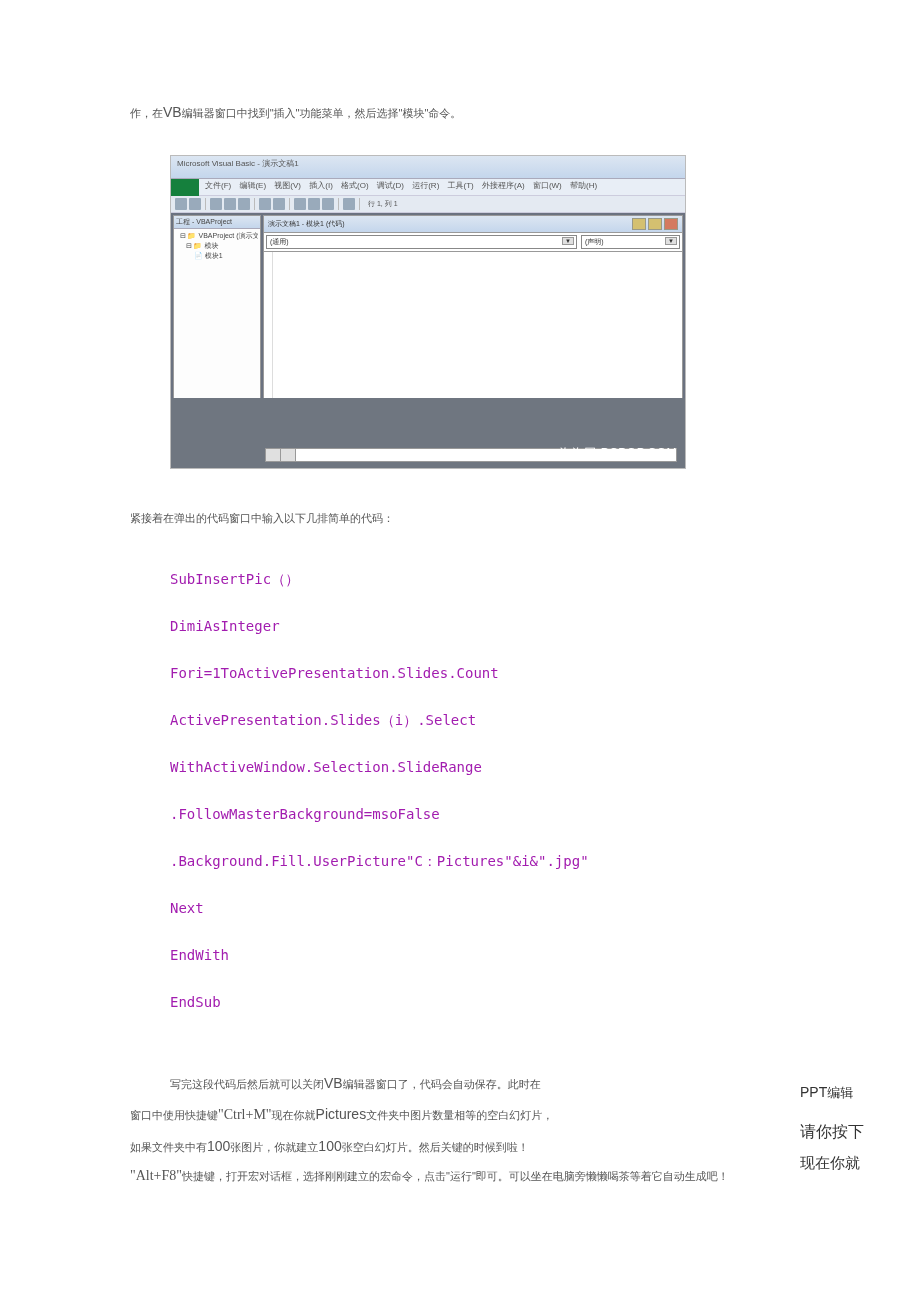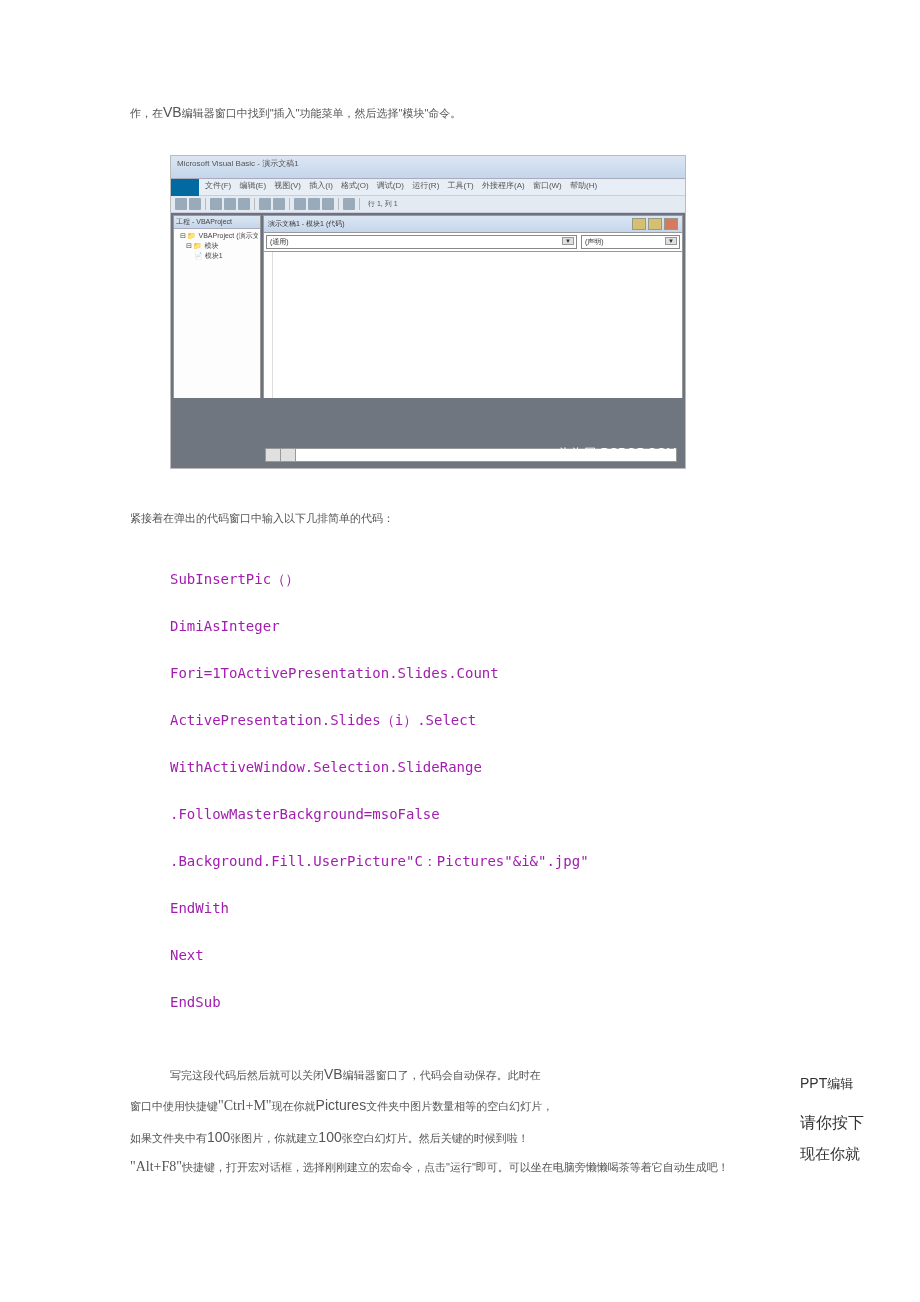--- a/index.html
+++ b/index.html
@@ -1,20 +1,20 @@
 <!DOCTYPE html>
 <html><head>
 <meta charset="utf-8">
 <style>
 body { margin:0; padding:0; background:#fff; font-family:"Microsoft YaHei","SimSun",sans-serif; color:#333; width:920px; }
 .page { padding:100px 130px 50px 130px; }
 .intro, .intro2 { font-size:11px; color:#555; line-height:1.8; margin-bottom:30px; }
 .big { font-size:14px; }
 .screenshot-wrap { padding:0 40px; margin-bottom:40px; }
-.screenshot { border:1px solid #bbb; background:#0369a1; width:516px; height:314px; position:relative; box-sizing:border-box; overflow:hidden; }
+.screenshot { border:1px solid #bbb; background:#15803d; width:516px; height:314px; position:relative; box-sizing:border-box; overflow:hidden; }
 .ss-title { background:linear-gradient(#dce6f2,#c4d6ec); height:18px; font-size:8px; color:#555; padding:2px 6px; border-bottom:1px solid #aab; }
 .ss-menu { background:#e8eef6; height:14px; font-size:8px; color:#555; padding:1px 6px; border-bottom:1px solid #ccd; white-space:nowrap; overflow:hidden;margin-left:28px; }
 .ss-menu span { margin-right:6px; }
 .ss-toolbar { background:#e4eaf2; height:16px; border-bottom:1px solid #ccd; display:flex; align-items:center; padding:0 4px; gap:2px; }
 .tb-icon { width:12px; height:12px; background:#9ab; border-radius:1px; }
 .tb-sep { width:1px; height:12px; background:#bbb; margin:0 2px; }
 .ss-body { display:flex; height:calc(100% - 70px); background:#6b7280; }
 .ss-tree { width:88px; background:#fdfdfd; border:1px solid #999; margin:2px; font-size:7px; color:#444; padding:2px; overflow:hidden; box-sizing:border-box; }
 .ss-tree-title { background:linear-gradient(#dce6f2,#c4d6ec); font-size:7px; padding:1px 2px; margin:-2px -2px 2px -2px; border-bottom:1px solid #aab; }
 .ss-tree-line { padding-left:4px; line-height:1.4; white-space:nowrap; overflow:hidden; }
@@ -31,21 +31,21 @@
 .ss-dd:last-child { width:80px; }
 .ss-dd:after { content:"▼"; position:absolute; right:2px; top:1px; font-size:6px; background:#e0e0e0; padding:0 2px; border:1px solid #999; }
 .ss-code { flex:1; background:#fff; border:1px solid #999; position:relative; }
 .ss-code-inner-left { position:absolute; left:8px; top:0; width:1px; height:100%; background:#ddd; }
 .ss-bottom { position:absolute; bottom:6px; left:94px; right:8px; height:12px; background:#fff; border:1px solid #999; display:flex; }
 .ss-bottom .tab { width:14px; background:#e0e0e0; border-right:1px solid #999; }
 .ss-watermark { position:absolute; right:8px; bottom:6px; color:#fff; font-size:12px; font-weight:500; z-index:5; letter-spacing:0.5px; }
 .ss-gray { position:absolute; left:0; right:0; bottom:0; height:70px; background:#6f7680; }
 .code-block { padding:10px 40px; font-family:"SimSun","NSimSun",monospace; font-size:14px; color:#a21caf; line-height:1.5; }
 .code-line { margin-bottom:26px; }
-.bottom-para { font-size:11px; color:#555; line-height:2.2; margin-top:10px; position:relative; }
+.bottom-para { font-size:11px; color:#555; line-height:2.2; margin-top:19px; position:relative; }
 .bottom-para .big2 { font-size:14px; }
 .bottom-para .quote { font-family:serif; }
 .float-right { position:absolute; right:-100px; top:9px; font-size:13px; color:#333; text-align:left; line-height:2.2; width:90px; }
 .fr2 { top:46px; font-size:16px; }
 .fr3 { top:78px; font-size:15px; }
 </style>
 </head>
 <body>
 
 <div class="page">
@@ -125,22 +125,22 @@
   <div class="intro2">紧接着在弹出的代码窗口中输入以下几排简单的代码：</div>
 
   <div class="code-block">
     <div class="code-line">SubInsertPic（）</div>
     <div class="code-line">DimiAsInteger</div>
     <div class="code-line">Fori=1ToActivePresentation.Slides.Count</div>
     <div class="code-line">ActivePresentation.Slides（i）.Select</div>
     <div class="code-line">WithActiveWindow.Selection.SlideRange</div>
     <div class="code-line">.FollowMasterBackground=msoFalse</div>
     <div class="code-line">.Background.Fill.UserPicture"C：Pictures"&amp;i&amp;".jpg"</div>
+    <div class="code-line">Next</div>
     <div class="code-line">EndWith</div>
-    <div class="code-line">Next</div>
     <div class="code-line">EndSub</div>
   </div>
 
   <div class="bottom-para">
     <div style="padding-left:40px;">
       <span>写完这段代码后然后就可以关闭</span><span class="big2">VB</span><span>编辑器窗口了，代码会自动保存。此时在</span>
     </div>
     <div class="float-right"><span class="big2">PPT</span><span>编辑</span></div>
     <div>
       <span>窗口中使用快捷键</span><span class="big2 quote">"Ctrl+M"</span><span>现在你就</span><span class="big2">Pictures</span><span>文件夹中图片数量相等的空白幻灯片，</span>

